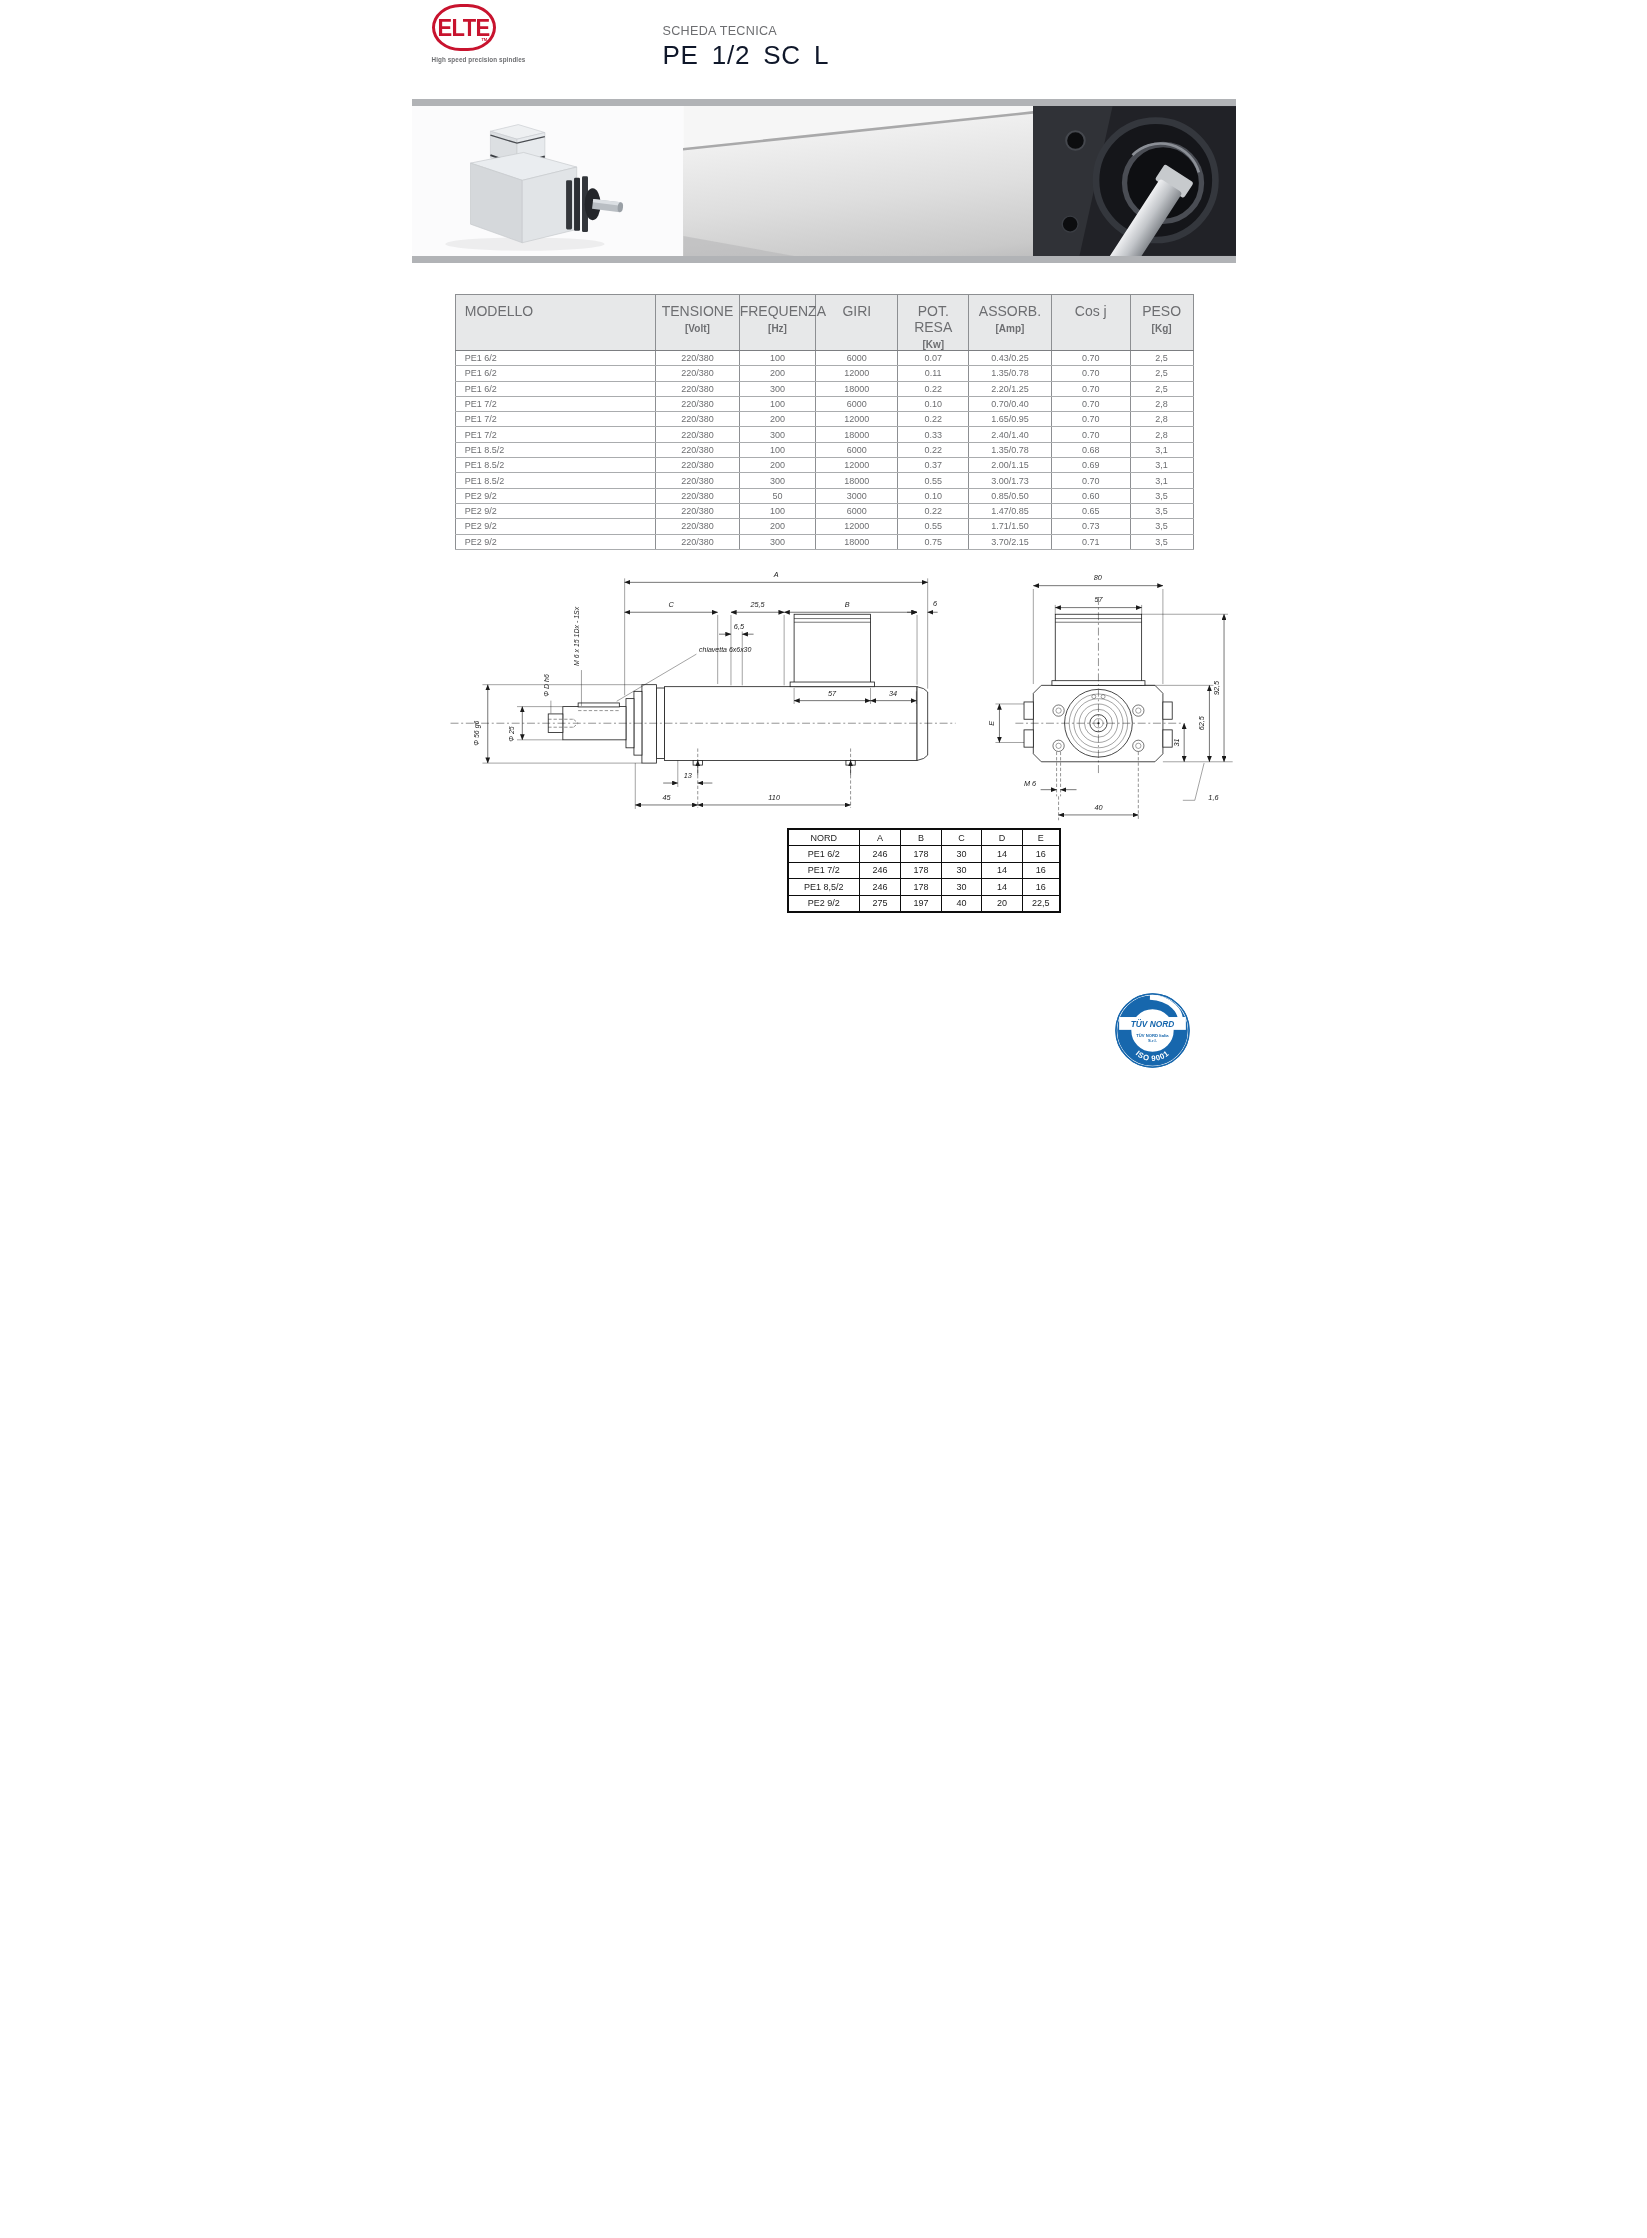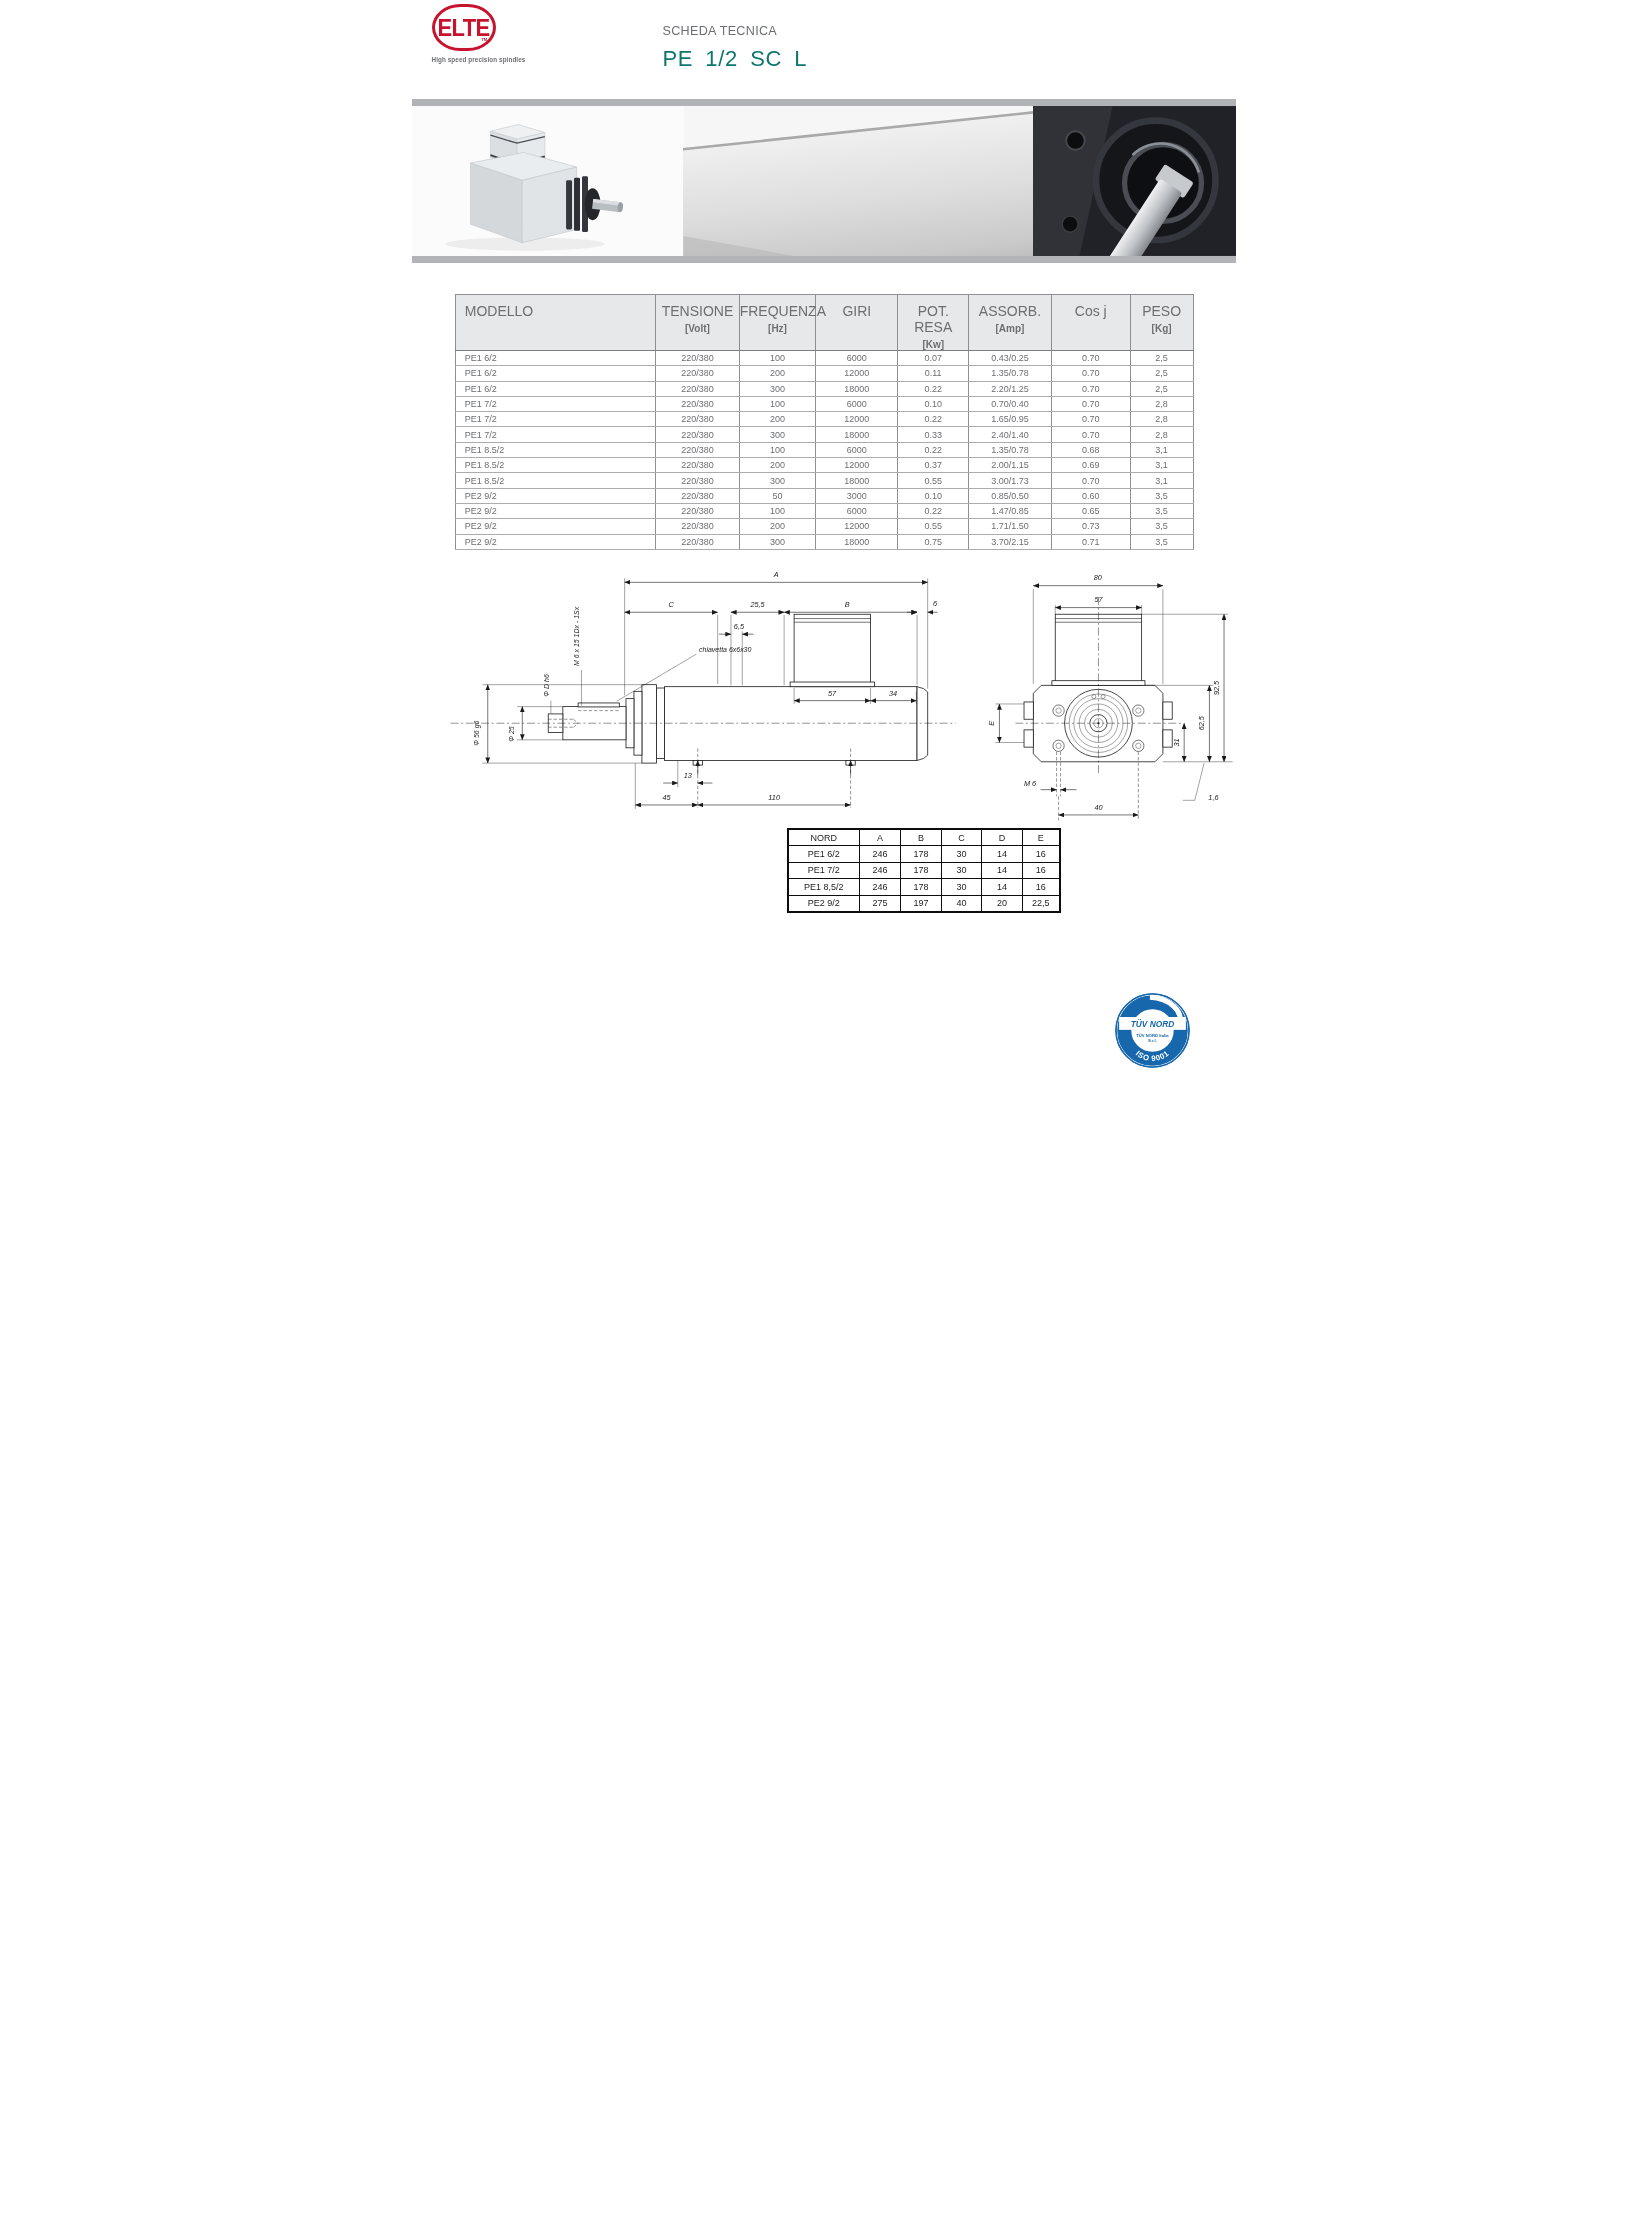--- a/index.html
+++ b/index.html
@@ -8,21 +8,21 @@
 
   
   .header { position:absolute; left:0; top:0; width:824px; height:79px; background:#fff; }
   .logo-wrap { position:absolute; left:20px; top:4px; width:80px; }
   .logo { width:64px; height:47px; border:3.3px solid #c8132e; border-radius:32px / 26.6px; display:flex; align-items:center; justify-content:center; position:relative; background:#fff; }
   .logo-text { color:#c8132e; font-weight:bold; font-size:22px; letter-spacing:-0.7px; transform:scaleY(1.08); }
   .logo-tm { position:absolute; right:5.3px; bottom:6px; font-size:4px; color:#c8132e; font-weight:bold; }
   .tagline { margin-top:4.7px; font-size:6.3px; font-weight:bold; color:#6d6e71; letter-spacing:0.1px; white-space:nowrap; }
   .titles { position:absolute; left:251px; top:24px; }
   .doc-type { font-size:12.6px; color:#6d6e71; letter-spacing:0.3px; }
-  .model-title { margin-top:8px; font-size:22px; color:#0f766e; word-spacing:5.3px; letter-spacing:0.7px; }
+  .model-title { margin-top:2px; font-size:26px; color:#0f172a; word-spacing:5.3px; letter-spacing:0.7px; }
 
   
   .band { position:absolute; left:0; width:824px; height:6.6px; background:#b1b3b6; }
   .band1 { top:99px; } .band2 { top:256px; }
   .photos { position:absolute; left:0; top:106px; width:824px; height:150px; display:flex; }
   .photo { height:150px; display:block; }
 
   
   .spec-wrap { position:absolute; left:43px; top:294px; width:739px; }
   table.spec { width:100%; border-collapse:collapse; table-layout:fixed; }

